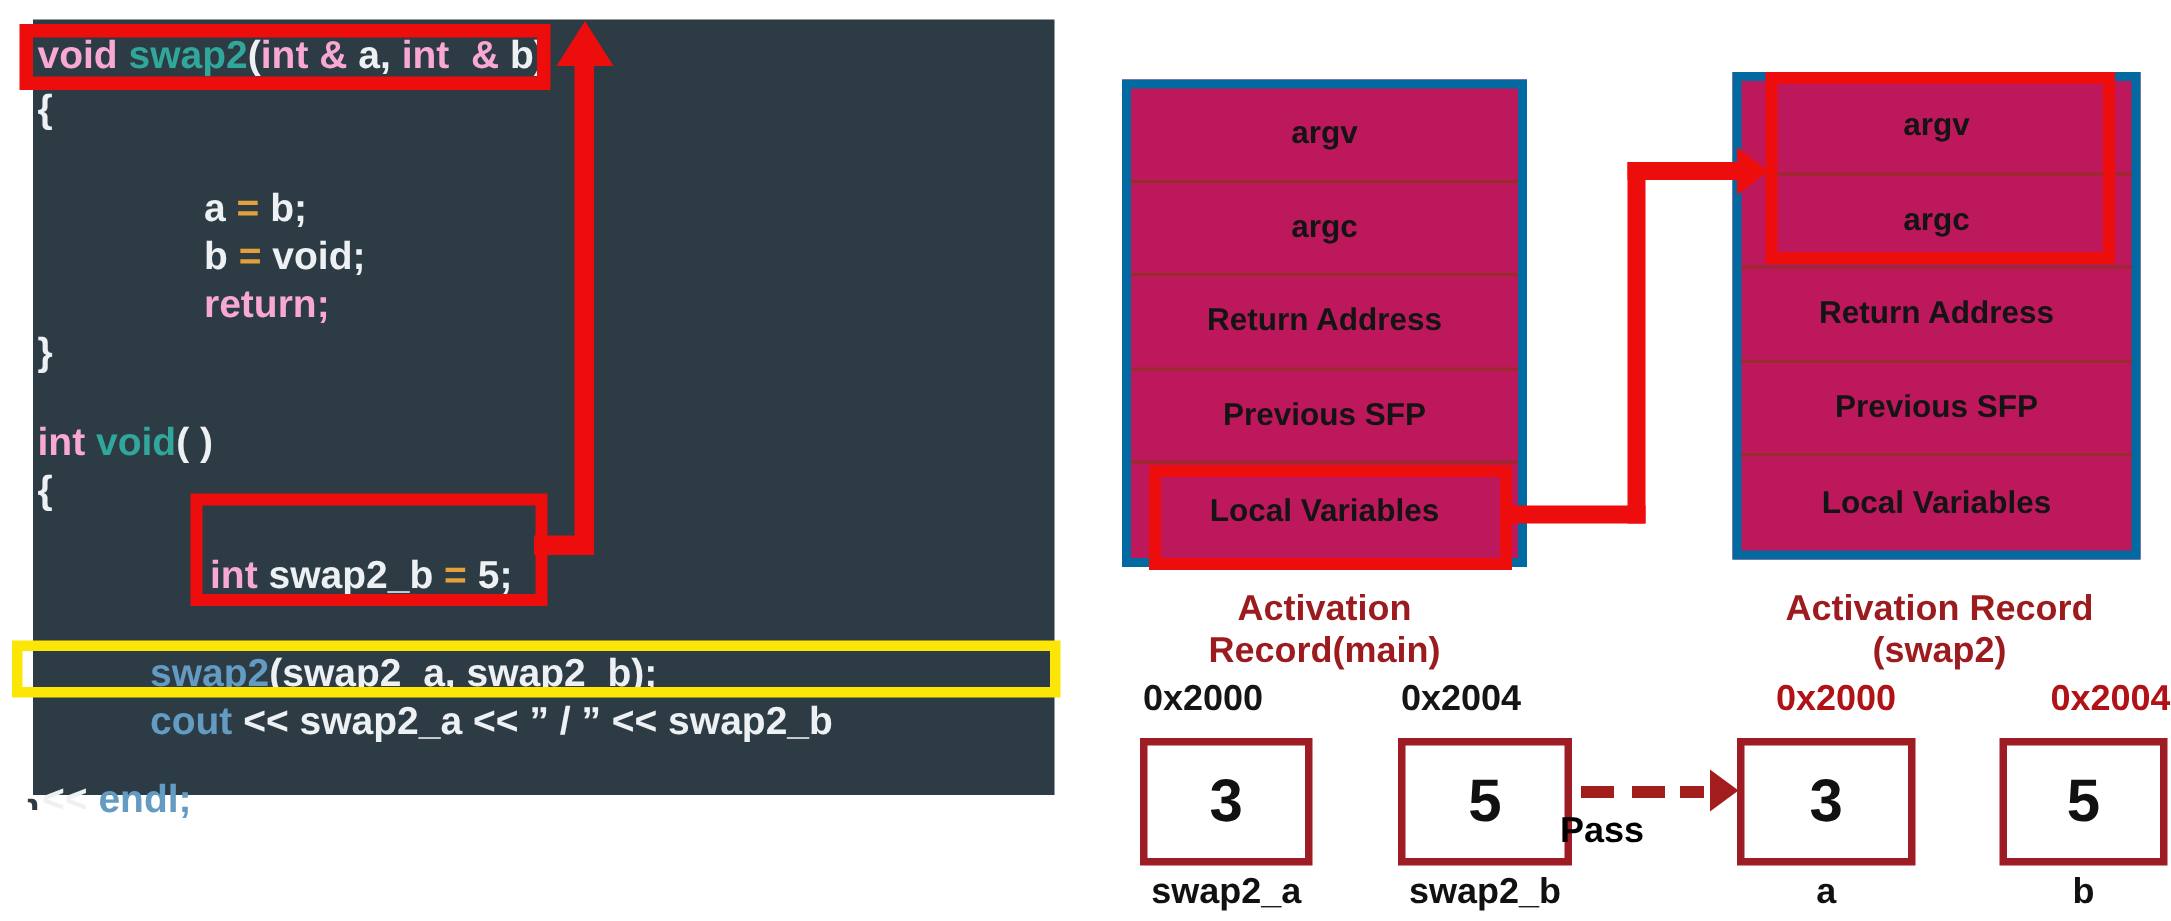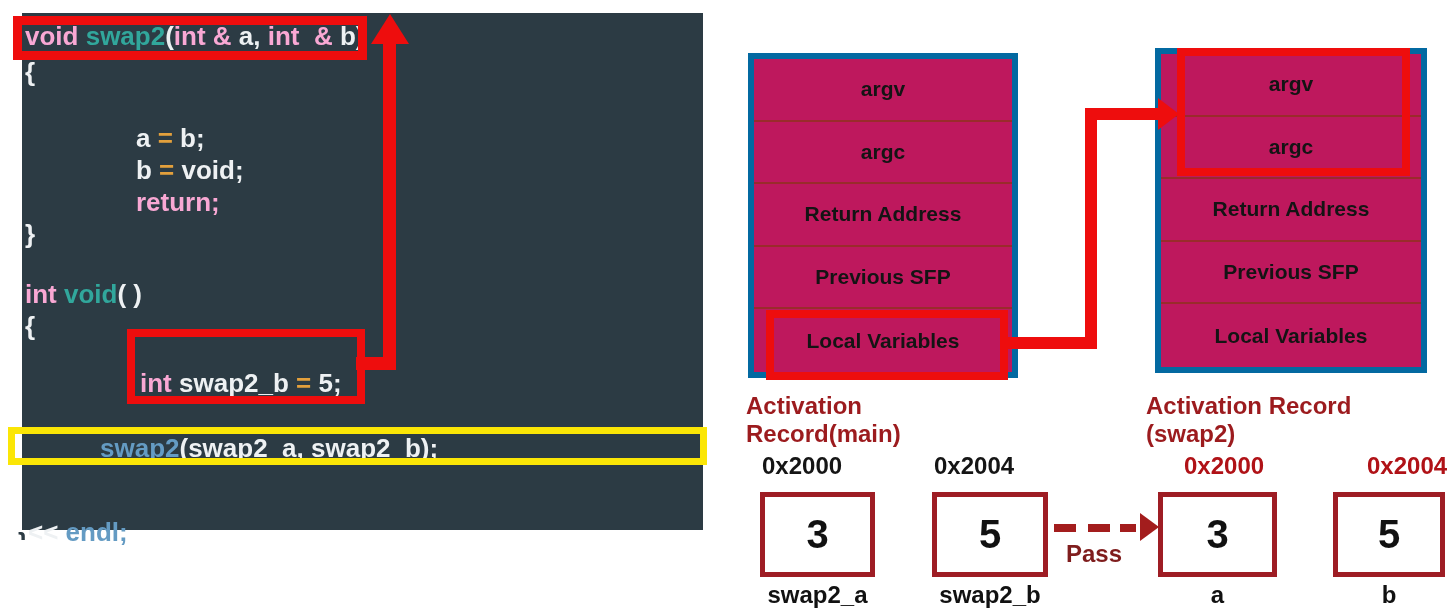--- a/index.html
+++ b/index.html
@@ -30,21 +30,21 @@
   .arrow-head-up{left:371px;top:14px;border-left:19px solid transparent;
     border-right:19px solid transparent;border-bottom:30px solid #ee0d0d;}
   
   .ar-table{position:absolute;box-sizing:border-box;border:6px solid #0369a1;background:#be185d;
     display:grid;grid-template-rows:repeat(5,1fr);}
   .ar-main{left:748px;top:53px;width:270px;height:325px;}
   .ar-swap2{left:1155px;top:48px;width:272px;height:325px;}
   .ar-row{border-bottom:2px solid #9a2b2b;display:flex;align-items:center;justify-content:center;
     font-weight:bold;font-size:21px;color:#141414;}
   .ar-row:last-child{border-bottom:none;}
-  .caption{position:absolute;color:#9c1b1e;font-weight:bold;font-size:24px;text-align:left;}
+  .caption{position:absolute;color:#9c1b1e;font-weight:bold;font-size:24px;text-align:center;}
   .main-caption{left:746px;top:392px;width:274px;}
   .swap2-caption{left:1146px;top:392px;width:294px;}
   
   .lv-box{left:766px;top:310px;width:242px;height:70px;border:8px solid #ee0d0d;}
   .argv-box{left:1177px;top:48px;width:233px;height:128px;border:8px solid #ee0d0d;}
   .conn-h1{left:1002px;top:337px;width:95px;height:12px;background:#ee0d0d;}
   .conn-v{left:1085px;top:108px;width:12px;height:241px;background:#ee0d0d;}
   .conn-h2{left:1085px;top:108px;width:77px;height:12px;background:#ee0d0d;}
   .conn-head{left:1158px;top:98px;border-top:16px solid transparent;
     border-bottom:16px solid transparent;border-left:21px solid #ee0d0d;}
@@ -59,38 +59,39 @@
   .addr1{left:722px}.addr2{left:894px}.addr3{left:1144px}.addr4{left:1327px}
   .addr-red{color:#b01217;}
   .mem-label{position:absolute;top:581px;font-weight:bold;font-size:24px;color:#111;text-align:center;}
   .lbl1{left:760px;width:115px}.lbl2{left:932px;width:116px}
   .lbl3{left:1158px;width:119px}.lbl4{left:1333px;width:112px}
   
   .dash{position:absolute;top:524px;height:8px;background:#a31d1d;}
   .dash1{left:1054px;width:22px}.dash2{left:1088px;width:22px}.dash3{left:1120px;width:16px}
   .dash-head{left:1140px;top:513px;border-top:14px solid transparent;
     border-bottom:14px solid transparent;border-left:19px solid #a31d1d;}
-  .pass-label{position:absolute;left:1066px;top:540px;font-weight:bold;font-size:24px;color:#7f1d1d;}
+  .pass-label{position:absolute;left:1040px;top:540px;font-weight:bold;font-size:24px;color:#000000;}
 </style>
 </head>
 <body>
 
 <div class="canvas">
 
   <div class="code-block">
     <div class="code-line l1"><span class="tk-pink">void </span><span class="tk-teal">swap2</span><span class="tk-white">(</span><span class="tk-pink">int </span><span class="tk-pink">&amp; </span><span class="tk-white">a</span><span class="tk-white">, </span><span class="tk-pink">int  </span><span class="tk-pink">&amp; </span><span class="tk-white">b)</span></div>
     <div class="code-line l2"><span class="tk-white">{</span></div>
     <div class="code-line l4"><span class="tk-white">a </span><span class="tk-orange">= </span><span class="tk-white">b;</span></div>
     <div class="code-line l5"><span class="tk-white">b </span><span class="tk-orange">= </span><span class="tk-white">void;</span></div>
     <div class="code-line l6"><span class="tk-pink">return;</span></div>
     <div class="code-line l7"><span class="tk-white">}</span></div>
     <div class="code-line l8"><span class="tk-pink">int </span><span class="tk-teal">void</span><span class="tk-white">( )</span></div>
     <div class="code-line l9"><span class="tk-white">{</span></div>
     <div class="code-line l11"><span class="tk-pink">int </span><span class="tk-white">swap2_b </span><span class="tk-orange">= </span><span class="tk-white">5;</span></div>
     <div class="code-line l12"><span class="tk-blue">swap2</span><span class="tk-white">(swap2_a, swap2_b);</span></div>
+    <div class="code-line l13"><span class="tk-blue">cout </span><span class="tk-white">&lt;&lt; swap2_a &lt;&lt; ” / ” &lt;&lt; swap2_b</span></div>
     <div class="code-line l14"><span class="tk-white">&lt;&lt; </span><span class="tk-blue">endl;</span></div>
   </div>
   <div class="frag">}</div>
 
   <div class="ov sig-box"></div>
   <div class="ov decl-box"></div>
   <div class="ov call-box"></div>
   <div class="ov arrow-v"></div>
   <div class="ov arrow-nub"></div>
   <div class="tri arrow-head-up"></div>

